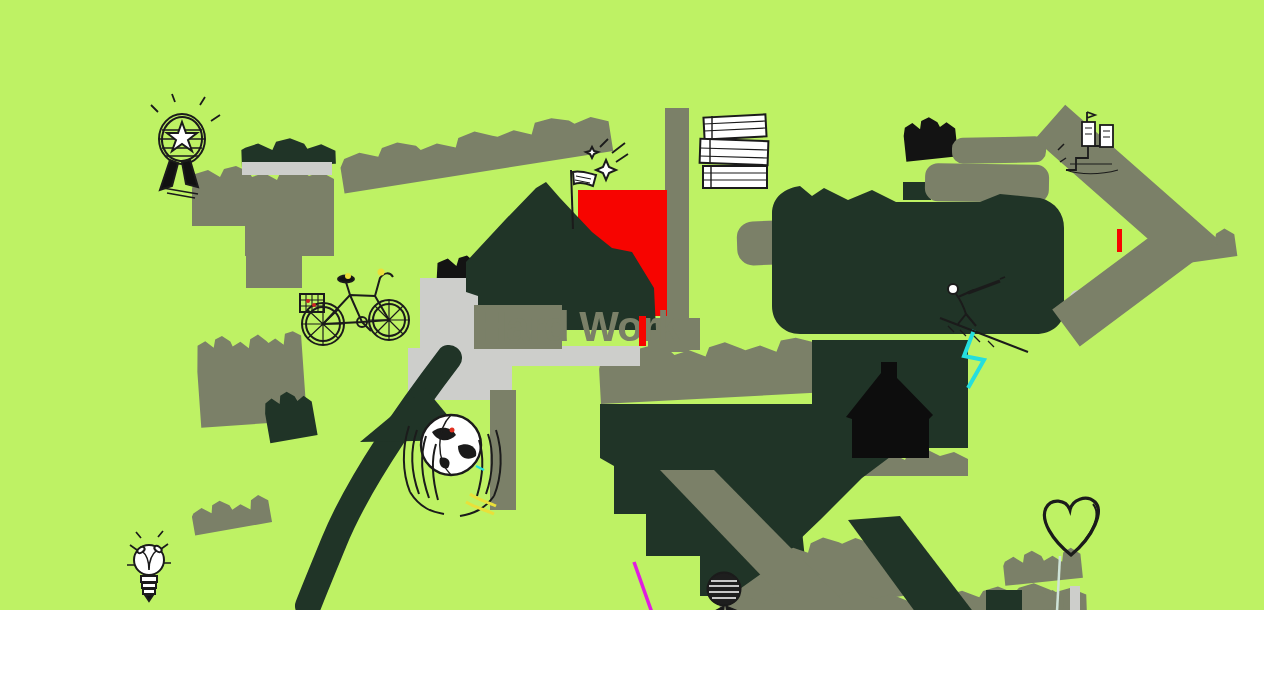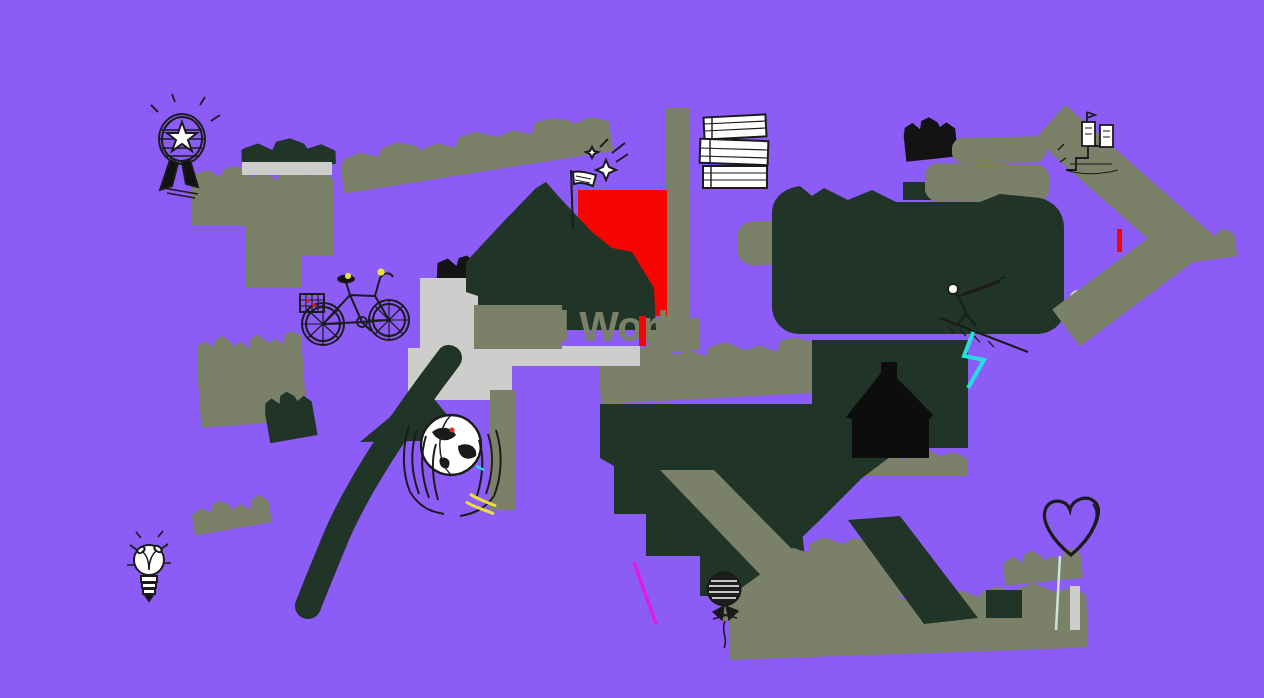--- a/index.html
+++ b/index.html
@@ -1,16 +1,16 @@
 <!DOCTYPE html>
 <html><head>
 <meta charset="utf-8">
 <style>
   html,body{margin:0;padding:0;background:#ffffff;}
-  #stage{position:relative;width:1264px;height:698px;background:#8b5cf6;overflow:hidden;
+  #stage{position:relative;width:1264px;height:610px;background:#bef264;overflow:hidden;
          font-family:"Liberation Sans", sans-serif;}
   svg{position:absolute;left:0;top:0;}
   .hw-text{font-family:"Liberation Sans", sans-serif;font-weight:bold;letter-spacing:-1px;}
 </style>
 </head>
 <body>
 
 <div id="stage">
 <svg width="1264" height="698" viewBox="0 0 1264 698">
 

